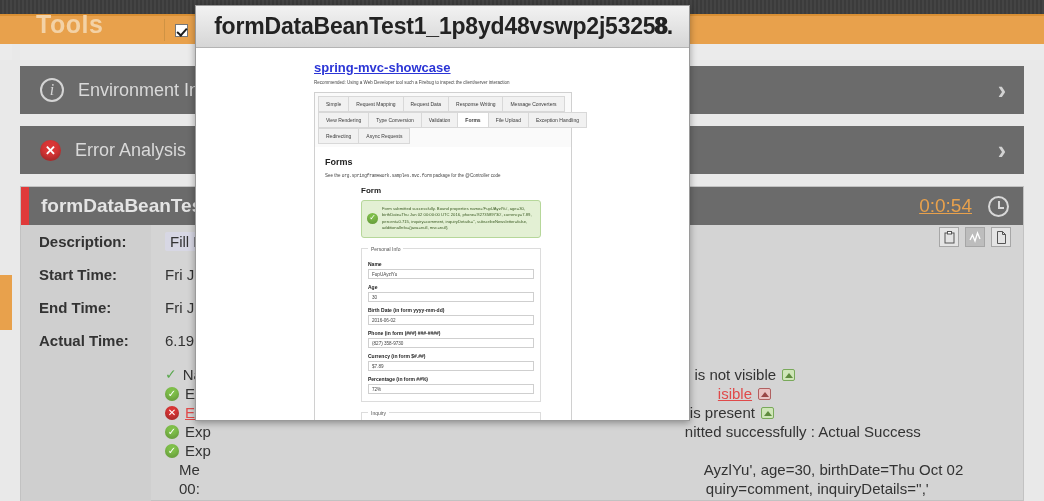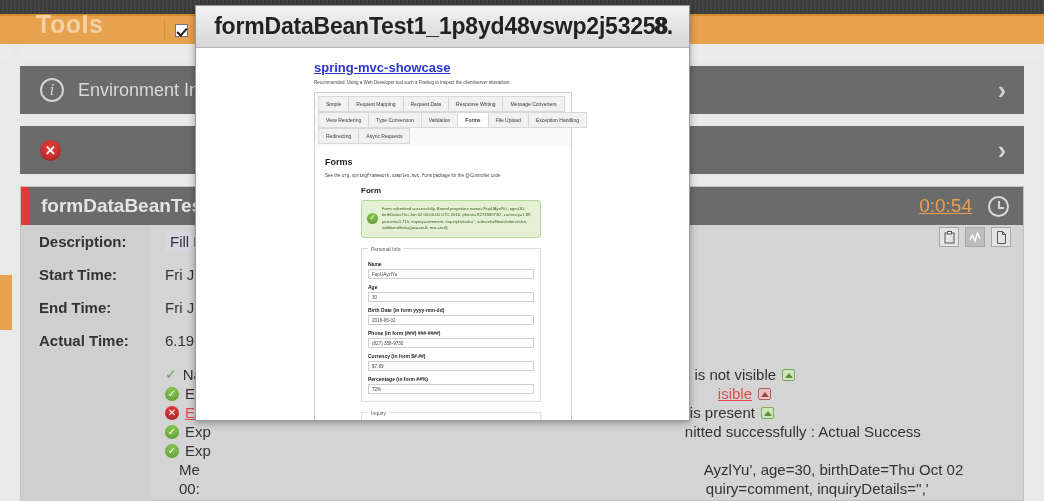--- a/index.html
+++ b/index.html
@@ -266,20 +266,21 @@
   <div class="leftTab"></div>
 
   <div class="panel" id="env-panel">
     <span class="ico-info">i</span>
     <span class="ptext">Environment Info</span>
     <span class="chev">›</span>
   </div>
 
   <div class="panel" id="err-panel">
     <span class="ico-err">✕</span>
+    <span class="ptext">Error Analysis</span>
     <span class="chev">›</span>
   </div>
 
   <div id="case-card">
     <div class="case-head">
       <span class="redbar"></span>
       <span class="case-title">formDataBeanTest1</span>
       <span class="case-timer">0:0:54</span>
       <span class="clock"></span>
     </div>

